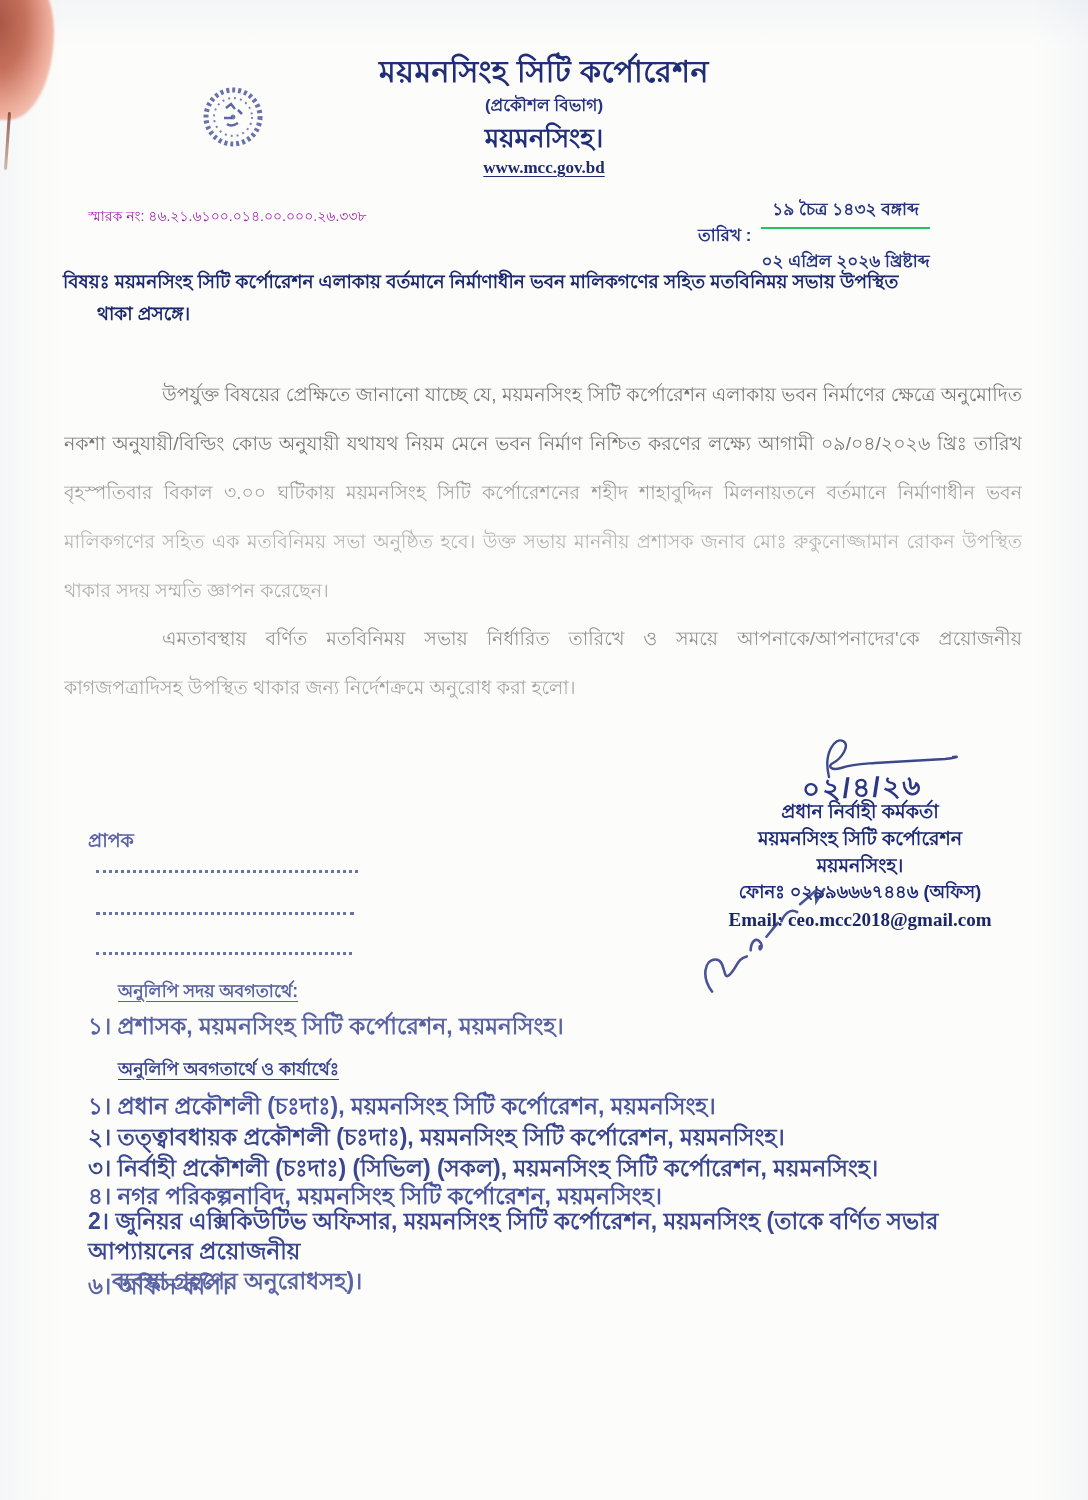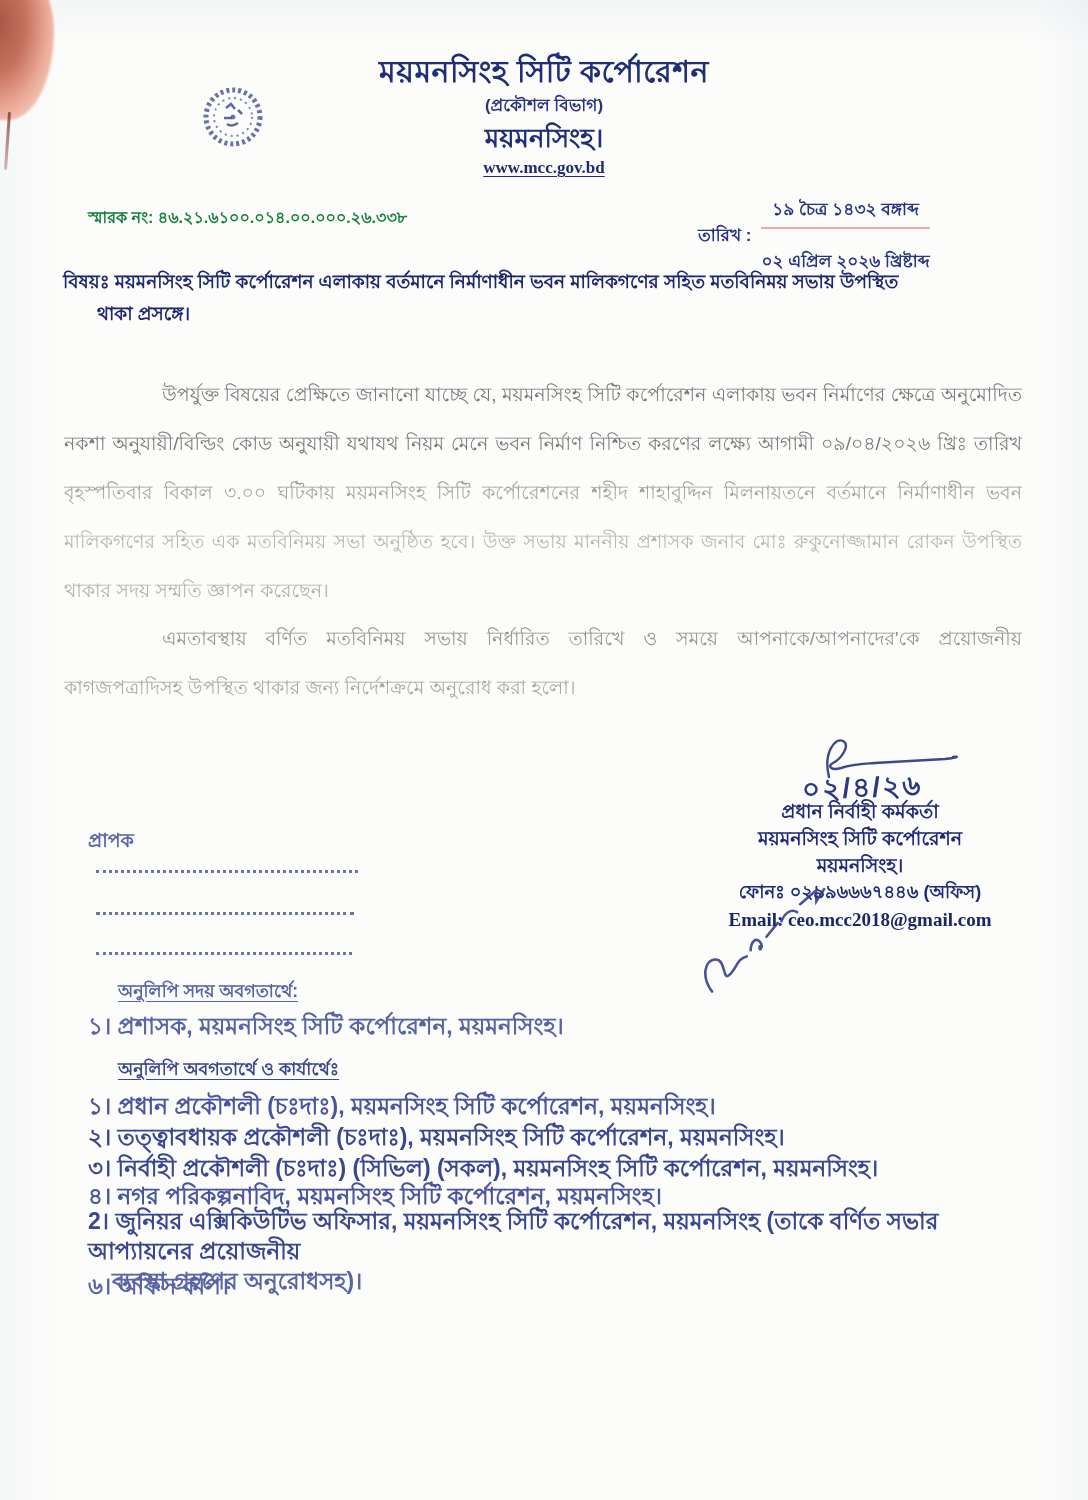--- a/index.html
+++ b/index.html
@@ -33,26 +33,26 @@
 
   .seal{position:absolute;left:202px;top:84px;opacity:.9;}
 
   .center-head{position:absolute;left:0;width:100%;text-align:center;}
   .org-name{top:48px;font-size:30px;font-weight:700;color:#202e78;letter-spacing:.5px;}
   .dept{top:92px;font-size:17px;font-weight:700;color:#27347f;}
   .city{top:118px;font-size:26px;font-weight:700;color:#202e78;}
   .site{top:158px;font-size:17px;font-weight:700;color:#1d2a70;
         text-decoration:underline;text-underline-offset:3px;font-family:"Liberation Serif","DejaVu Serif",serif;}
 
-  .memo{position:absolute;left:88px;top:205px;font-size:16px;font-weight:700;color:#15803d;}
+  .memo{position:absolute;left:88px;top:205px;font-size:14px;font-weight:400;color:#a21caf;}
 
   .dateblock{position:absolute;left:698px;top:196px;display:flex;align-items:center;gap:10px;
              font-size:17px;font-weight:700;color:#27347f;}
   .dateblock .frac{display:flex;flex-direction:column;text-align:center;}
-  .dateblock .frac .top{padding:0 6px 3px 6px;border-bottom:2px solid #fca5a5;}
+  .dateblock .frac .top{padding:0 6px 3px 6px;border-bottom:2px solid #22c55e;}
   .dateblock .frac .bottom{padding-top:19px;}
 
   .subject{position:absolute;left:63px;top:266px;width:950px;font-size:18.5px;font-weight:700;
            color:#1c2970;line-height:32px;}
   .subject .l2{margin-left:34px;}
 
   .para{position:absolute;left:64px;width:958px;font-size:19px;line-height:49px;
         text-align:justify;color:#737373;}
   .p1{top:370px;text-indent:98px;
       -webkit-mask-image:linear-gradient(180deg,rgba(0,0,0,.96) 0%,rgba(0,0,0,.96) 35%,rgba(0,0,0,.55) 55%,rgba(0,0,0,.5) 78%,rgba(0,0,0,.62) 100%);

